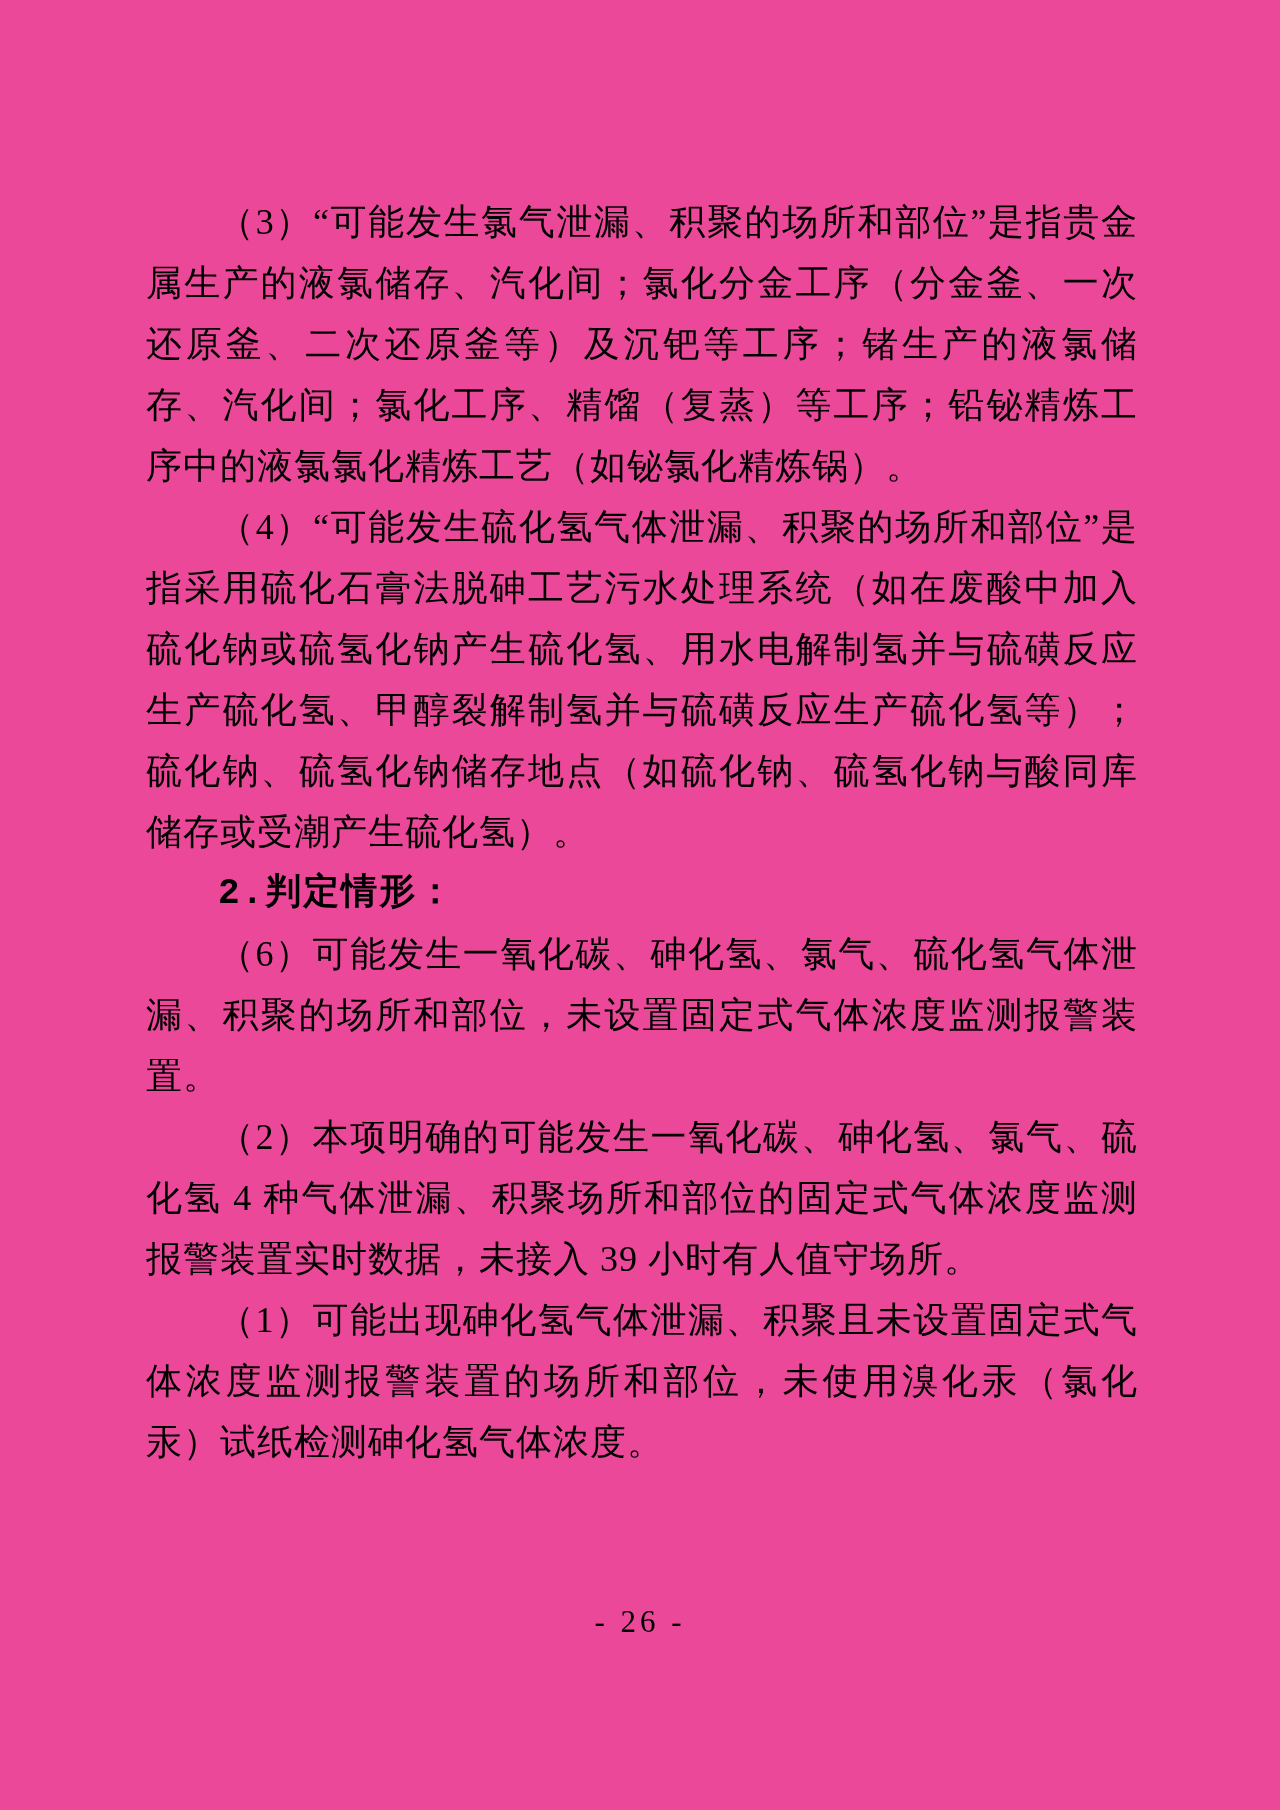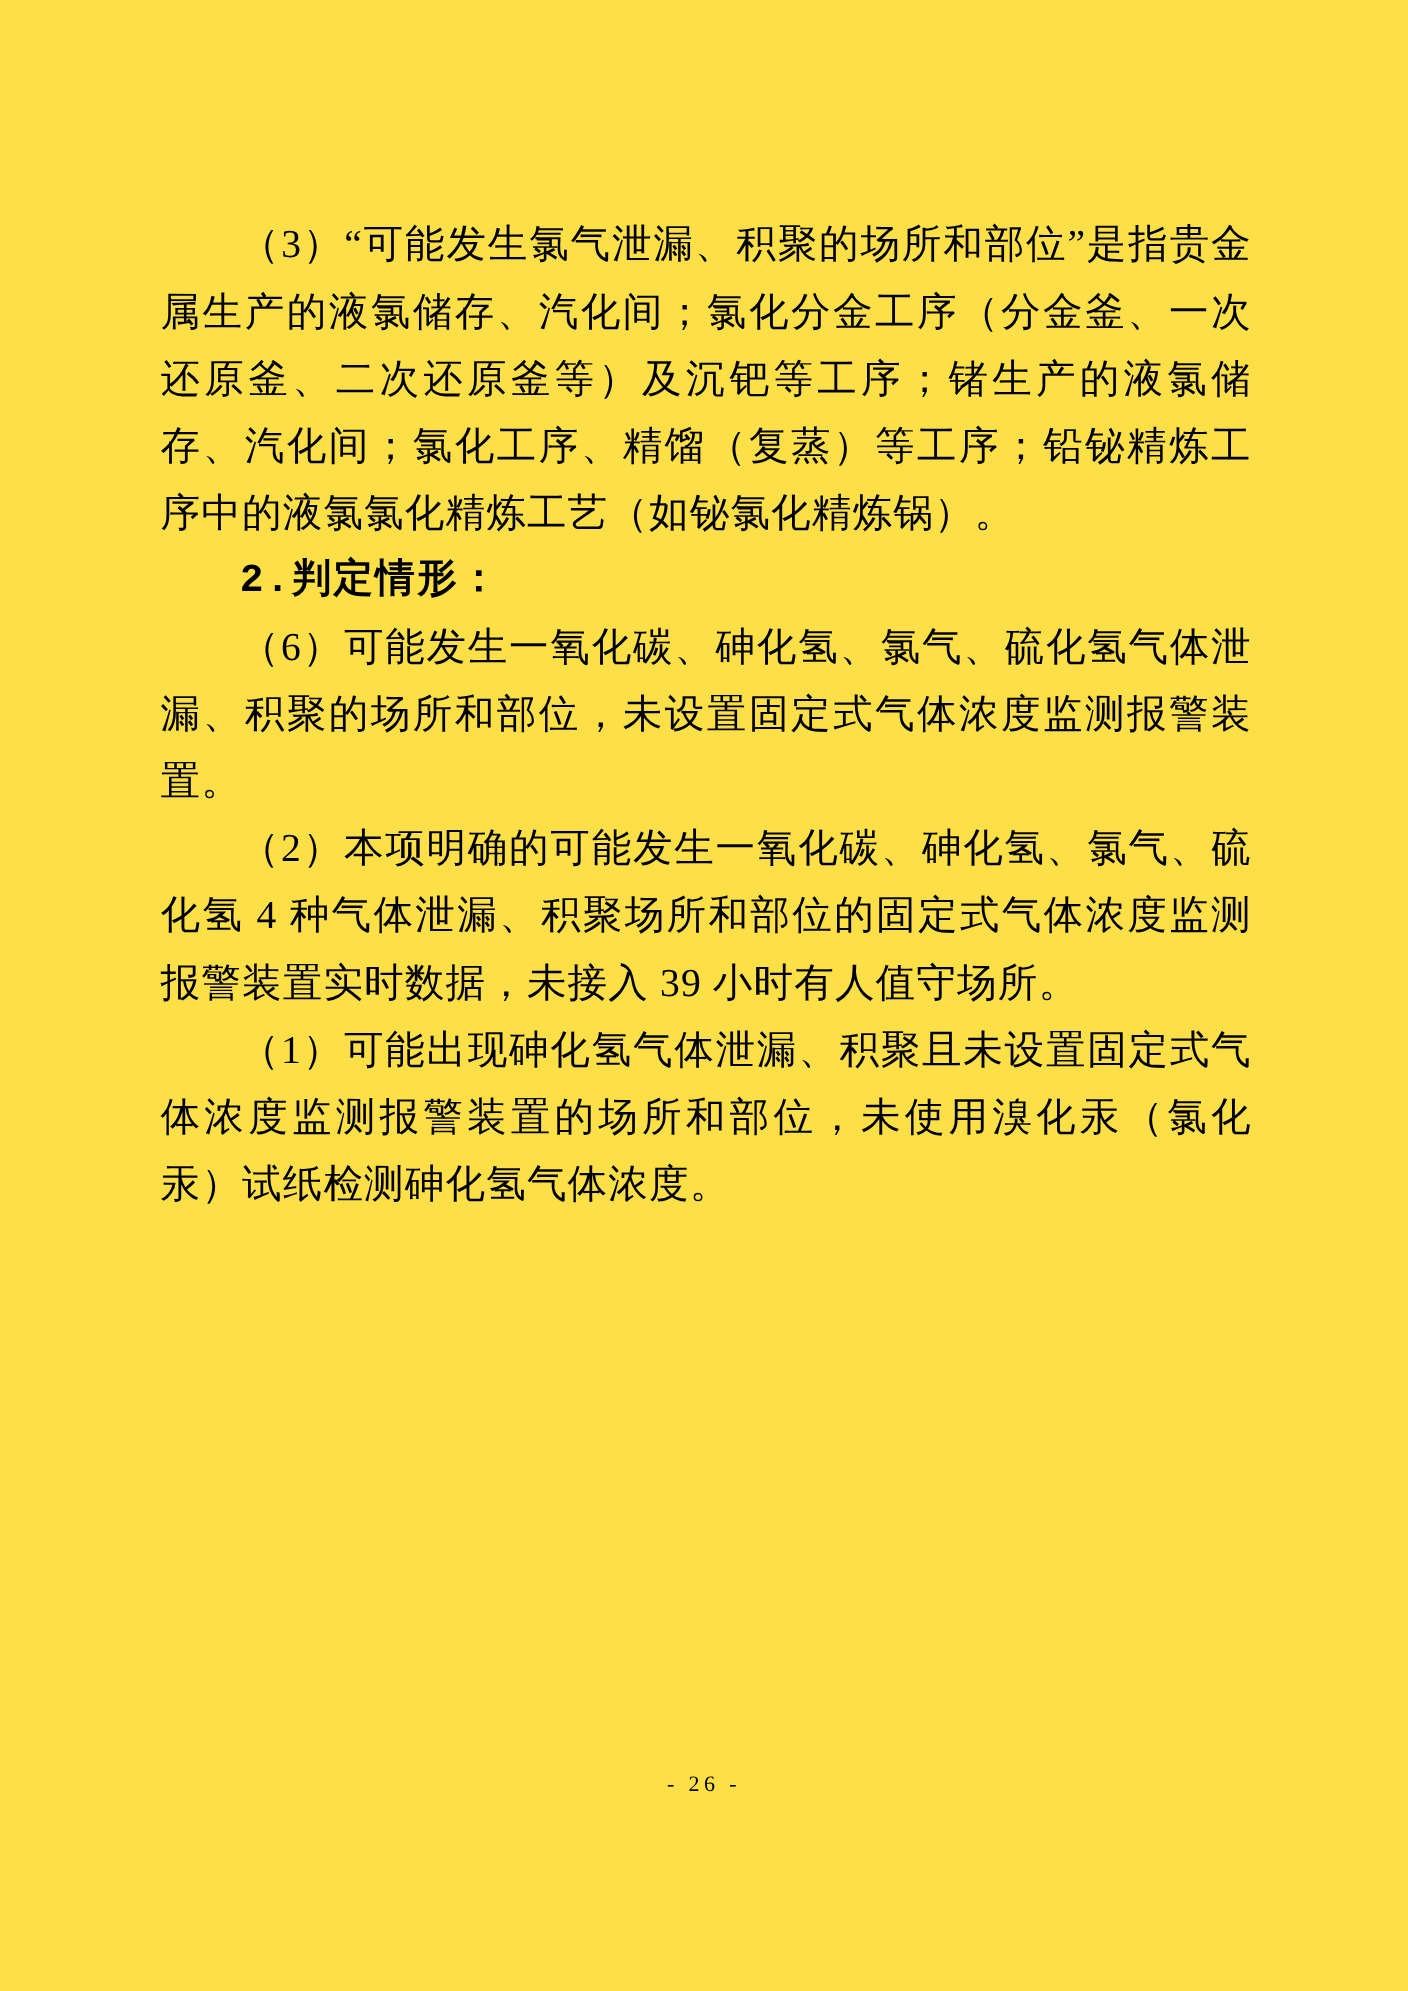--- a/index.html
+++ b/index.html
@@ -2,21 +2,21 @@
 <html><head>
 <meta charset="utf-8">
 <style>
   * { box-sizing: border-box; }
   html, body { margin: 0; padding: 0; background: #e8e8e8; }
   .page {
     position: relative;
     width: 1280px;
     height: 1810px;
     margin: 0 auto;
-    background: #fde047;
+    background: #ec4899;
     color: #000000;
     font-family: "Liberation Serif", "DejaVu Serif", serif;
     overflow: hidden;
   }
   .content {
     position: absolute;
     left: 146px;
     top: 192px;
     width: 992px;
   }
@@ -32,31 +32,32 @@
     font-family: Liberation Mono, monospace;
     font-weight: bold;
     letter-spacing: 2px;
   }
   .page-number {
     position: absolute;
     top: 1600px;
     left: 0;
     width: 100%;
     text-align: center;
-    font-size: 20px;
+    font-size: 31px;
     line-height: 44px;
     letter-spacing: 4px;
     font-family: "Liberation Serif", "DejaVu Serif", serif;
   }
 </style>
 </head>
 <body>
 
 <div class="page">
   <div class="content">
     <p class="para">（3）“可能发生氯气泄漏、积聚的场所和部位”是指贵金属生产的液氯储存、汽化间；氯化分金工序（分金釜、一次还原釜、二次还原釜等）及沉钯等工序；锗生产的液氯储存、汽化间；氯化工序、精馏（复蒸）等工序；铅铋精炼工序中的液氯氯化精炼工艺（如铋氯化精炼锅）。</p>
+    <p class="para">（4）“可能发生硫化氢气体泄漏、积聚的场所和部位”是指采用硫化石膏法脱砷工艺污水处理系统（如在废酸中加入硫化钠或硫氢化钠产生硫化氢、用水电解制氢并与硫磺反应生产硫化氢、甲醇裂解制氢并与硫磺反应生产硫化氢等）；硫化钠、硫氢化钠储存地点（如硫化钠、硫氢化钠与酸同库储存或受潮产生硫化氢）。</p>
     <p class="para heading">2.判定情形：</p>
     <p class="para">（6）可能发生一氧化碳、砷化氢、氯气、硫化氢气体泄漏、积聚的场所和部位，未设置固定式气体浓度监测报警装置。</p>
     <p class="para">（2）本项明确的可能发生一氧化碳、砷化氢、氯气、硫化氢 4 种气体泄漏、积聚场所和部位的固定式气体浓度监测报警装置实时数据，未接入 39 小时有人值守场所。</p>
     <p class="para">（1）可能出现砷化氢气体泄漏、积聚且未设置固定式气体浓度监测报警装置的场所和部位，未使用溴化汞（氯化汞）试纸检测砷化氢气体浓度。</p>
   </div>
   <div class="page-number">- 26 -</div>
 </div>
 
 </body></html>

